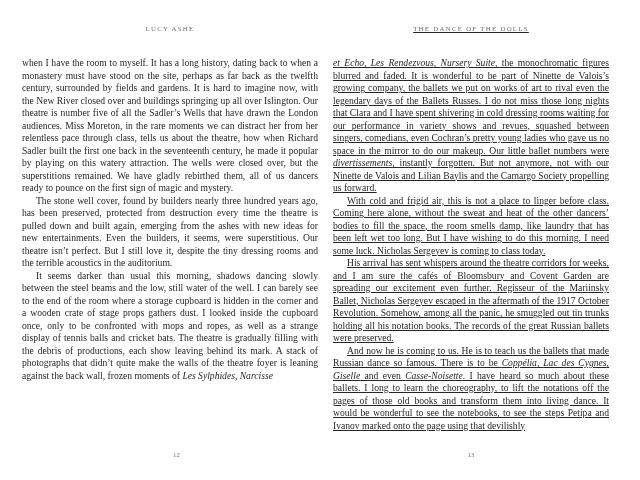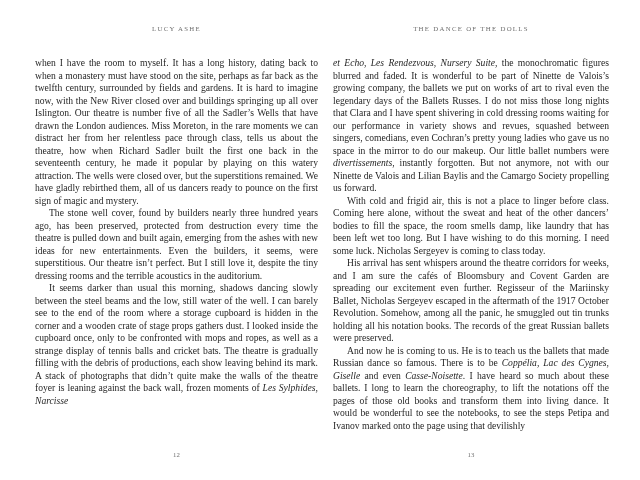--- a/index.html
+++ b/index.html
@@ -19,22 +19,22 @@
     width: 640px;
     height: 480px;
     background: #ffffff;
   }
   .page {
     position: relative;
     box-sizing: border-box;
     width: 320px;
     height: 480px;
   }
-  .page.left  { padding: 25px 2px 0 35px; }
-  .page.right { padding: 25px 31px 4px 13px; }
+  .page.left  { padding: 25px 2px 0 22px; }
+  .page.right { padding: 25px 31px 4px 13px; text-decoration: underline; }
   .running-header {
     font-size: 6.8px;
     letter-spacing: 1.3px;
     color: #6e6e6e;
     text-align: center;
     height: 10px;
     white-space: nowrap;
   }
   .body-text {
     margin-top: 22px;

